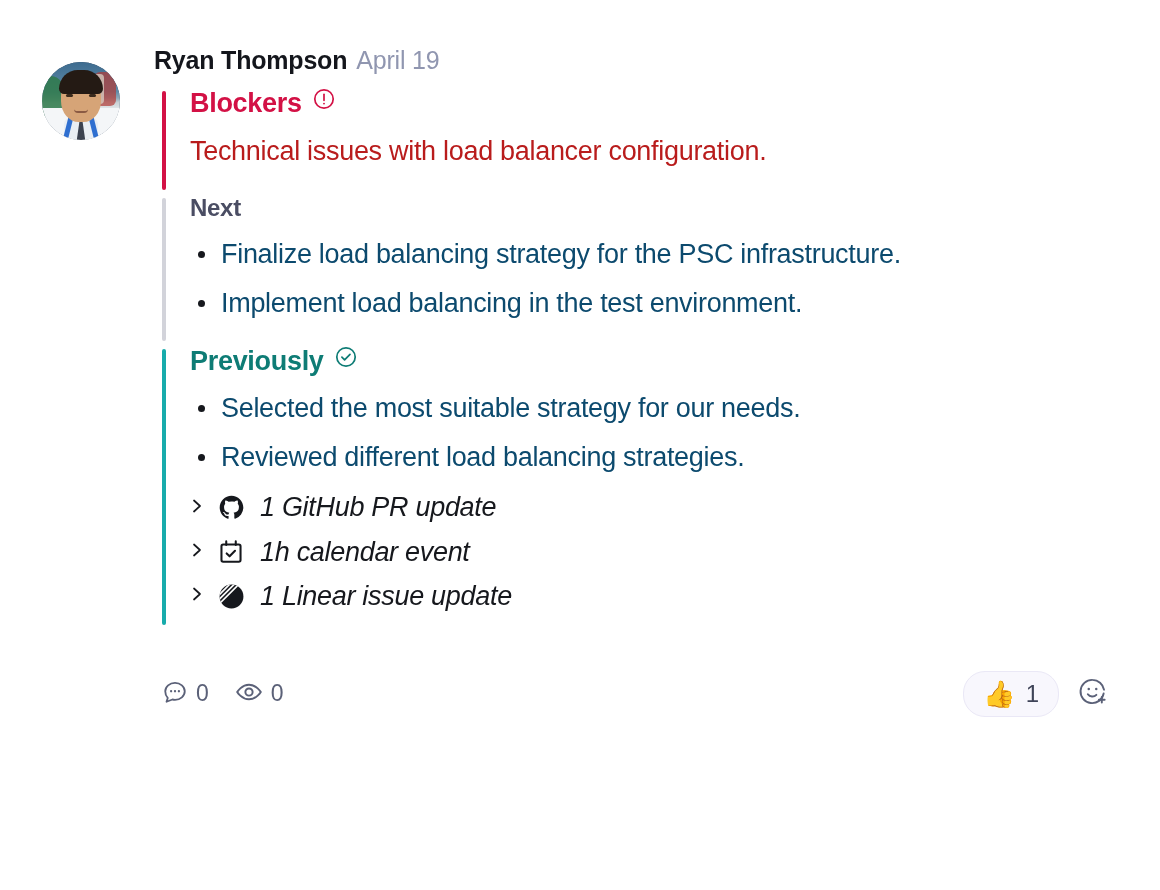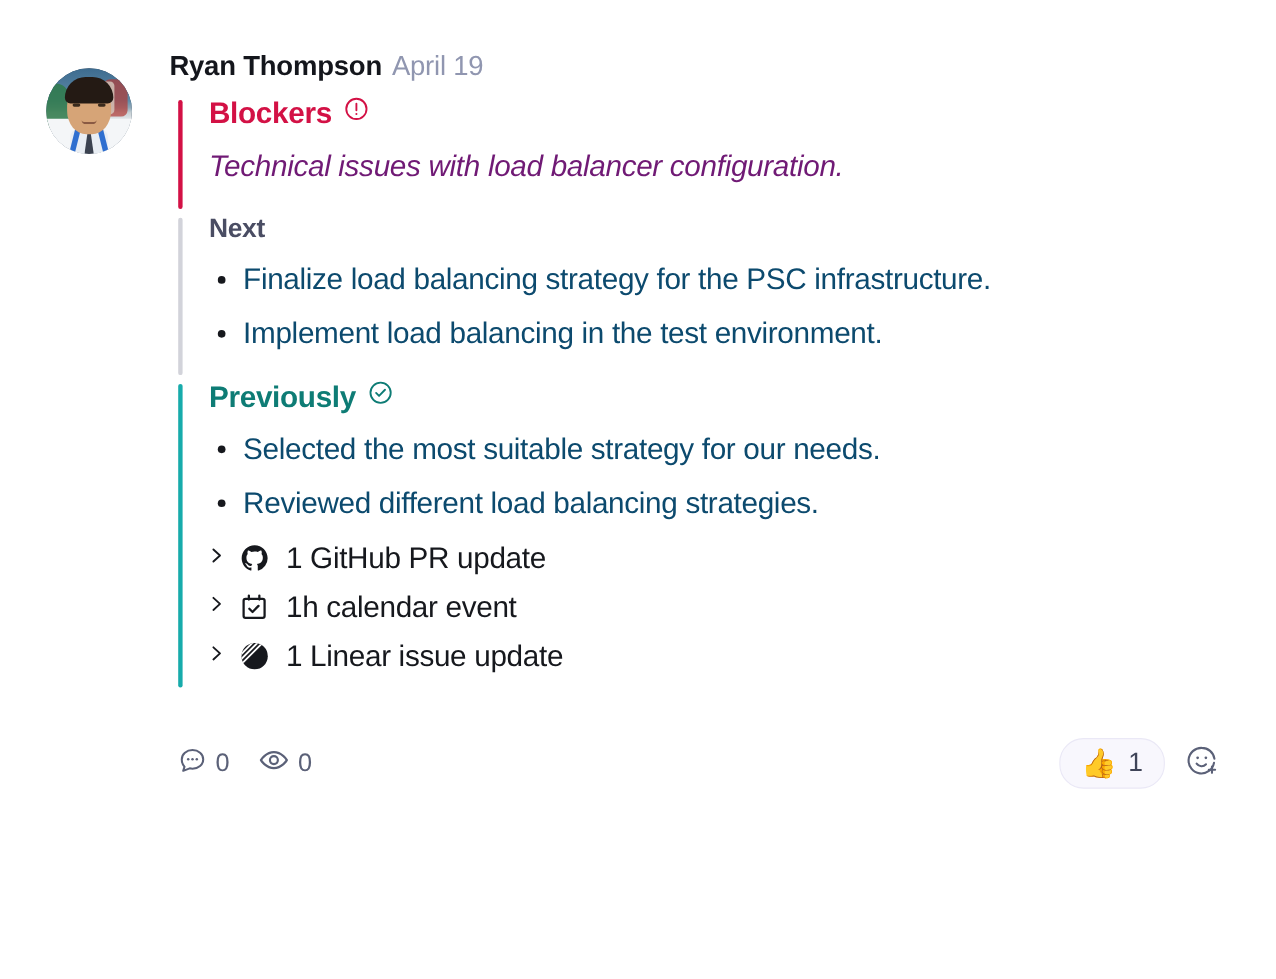--- a/index.html
+++ b/index.html
@@ -118,38 +118,38 @@
     display: flex; align-items: flex-start; gap: 10px;
     font-size: 27px; font-weight: 700; letter-spacing: -.3px;
     margin-bottom: 14px; line-height: 1.2;
   }
   .sec-head.blockers   { color: #d31145; }
   .sec-head.next       { color: #4a4d63; font-size: 24px; }
   .sec-head.previously { color: #0e7c75; }
   .sec-head svg { display: block; flex: 0 0 auto; }
 
   .para {
-    font-size: 27px; color: #701a75; letter-spacing: -.3px;
-    line-height: 1.35; margin-bottom: 6px; font-style: italic;
+    font-size: 27px; color: #b91c1c; letter-spacing: -.3px;
+    line-height: 1.35; margin-bottom: 6px;
   }
   ul.items { list-style: none; margin: 0 0 2px 0; padding: 0; }
   ul.items li {
     position: relative; padding-left: 31px;
     font-size: 27px; color: #0c4a6e; letter-spacing: -.3px;
     line-height: 1.3; margin-bottom: 14px;
   }
   ul.items li::before {
     content: ""; position: absolute; left: 8px; top: 14px;
     width: 7px; height: 7px; border-radius: 50%; background: #16181d;
   }
 
   .integrations { margin-top: 16px; }
   .integration-row {
     display: flex; align-items: center; gap: 12px;
-    margin-bottom: 12px; cursor: pointer;
+    margin-bottom: 12px; cursor: pointer; font-style: italic;
   }
   .integration-row .chev { flex: 0 0 auto; width: 16px; }
   .integration-row .glyph { flex: 0 0 auto; width: 30px; display: flex; }
   .integration-row .txt {
     font-size: 27px; color: #16181d; letter-spacing: -.3px; line-height: 1.2;
   }
 
   
   .footer {
     display: flex; align-items: center; justify-content: space-between;

